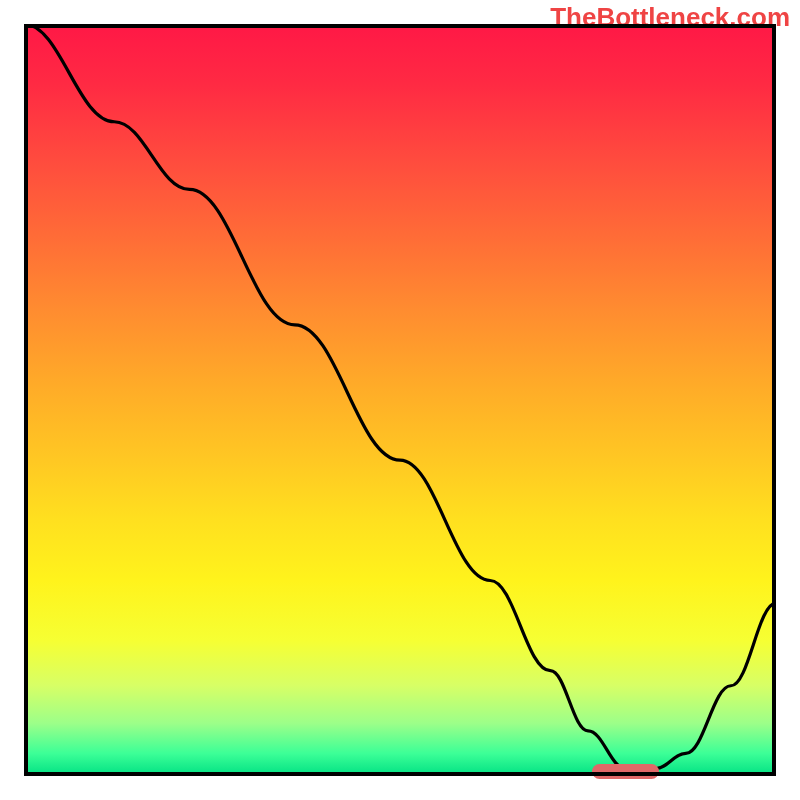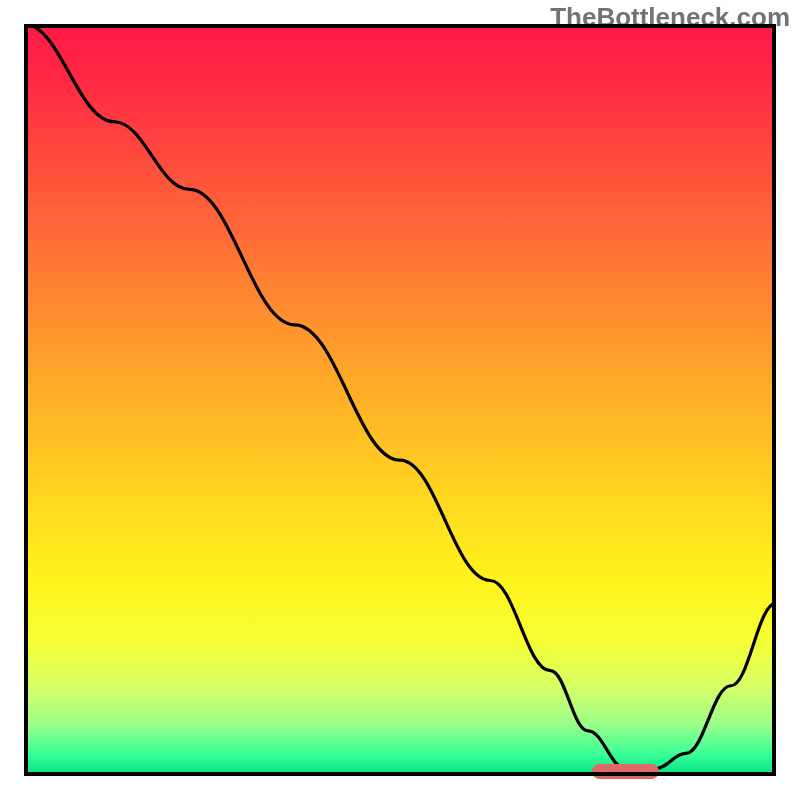--- a/index.html
+++ b/index.html
@@ -15,21 +15,21 @@
     width: 800px;
     height: 800px;
   }
   .watermark {
     position: absolute;
     top: 2px;
     right: 10px;
     font-family: Arial, Helvetica, sans-serif;
     font-size: 26px;
     font-weight: 600;
-    color: #737373;
+    color: #ef4444;
     letter-spacing: 0px;
     user-select: none;
   }
   .chart-rect {
     position: absolute;
     left: 24px;
     top: 24px;
     width: 752px;
     height: 752px;
   }

